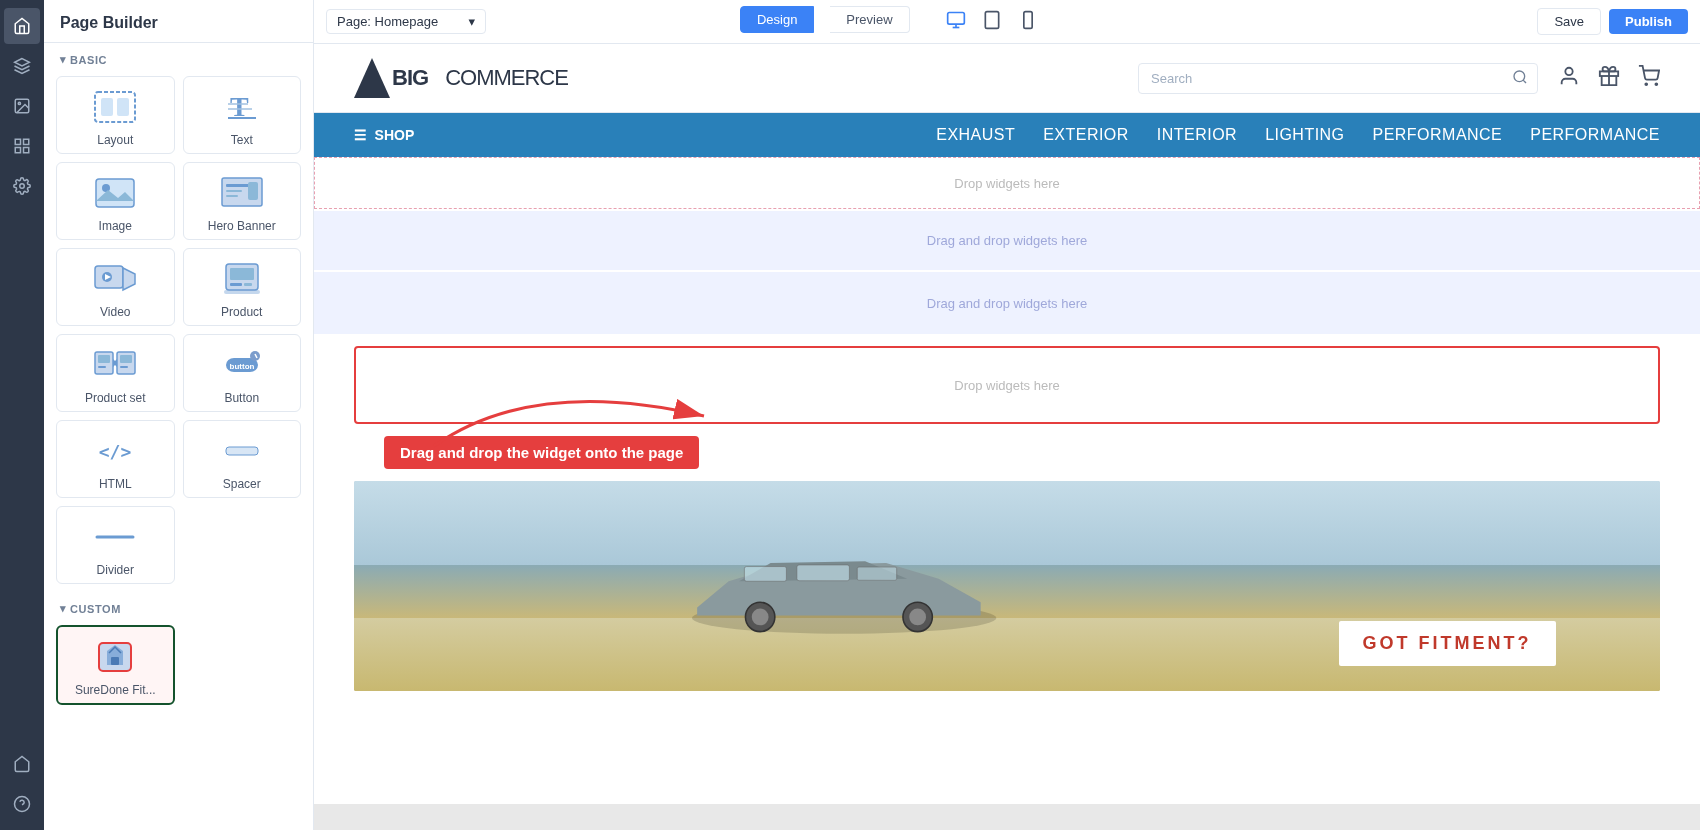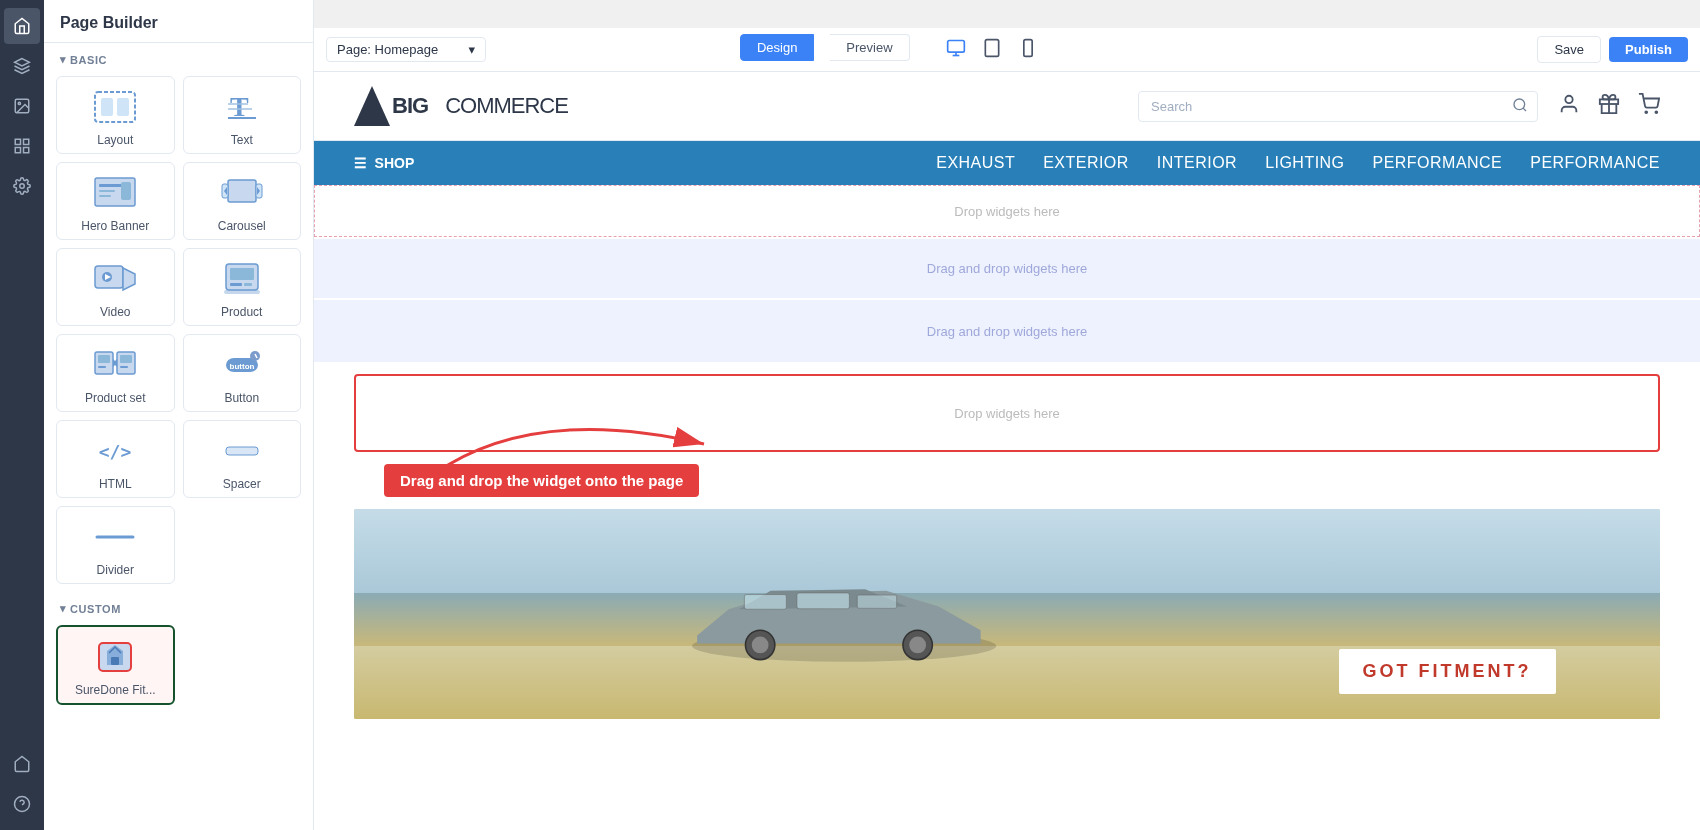--- a/index.html
+++ b/index.html
@@ -91,21 +91,21 @@
       align-items: center;
       justify-content: center;
     }
     .widget-label {
       font-size: 12px;
       color: #4a5568;
       text-align: center;
     }
 
     
-    .main-area { flex: 1; display: flex; flex-direction: column; overflow: hidden; margin-top: 28px; }
+    .main-area { flex: 1; display: flex; flex-direction: column; overflow: hidden; }
 
     .top-bar {
       height: 44px;
       background: #fff;
       border-bottom: 1px solid #e2e8f0;
       display: flex;
       align-items: center;
       padding: 0 12px;
       gap: 12px;
       flex-shrink: 0;
@@ -360,46 +360,44 @@
         <svg width="44" height="34" viewBox="0 0 44 34">
           <text x="10" y="26" font-family="serif" font-size="28" font-weight="900" fill="#6b9bd2">T</text>
           <line x1="8" y1="28" x2="36" y2="28" stroke="#6b9bd2" stroke-width="2"></line>
           <line x1="8" y1="14" x2="28" y2="14" stroke="#a0c0e0" stroke-width="1.5"></line>
           <line x1="8" y1="19" x2="32" y2="19" stroke="#a0c0e0" stroke-width="1.5"></line>
         </svg>
       </div>
       <span class="widget-label">Text</span>
     </div>
 
+    <div class="widget-item" draggable="true">
+      <div class="widget-icon">
+        <svg width="44" height="34" viewBox="0 0 44 34">
+          <rect x="3" y="3" width="38" height="28" rx="3" fill="#d0e4f7" stroke="#6b9bd2" stroke-width="1.5"></rect>
+          <circle cx="13" cy="12" r="4" fill="#6b9bd2"></circle>
+          <path d="M3 25 L15 14 L25 22 L32 16 L41 25" fill="#8bb8d8" stroke="none"></path>
+        </svg>
+      </div>
+      <span class="widget-label">Image</span>
+    </div>
 
     <div class="widget-item" draggable="true">
       <div class="widget-icon">
         <svg width="44" height="34" viewBox="0 0 44 34">
           <rect x="2" y="2" width="40" height="28" rx="2" fill="#c8d8ee" stroke="#6b9bd2" stroke-width="1.5"></rect>
           <rect x="6" y="8" width="24" height="3" rx="1" fill="#6b9bd2"></rect>
           <rect x="6" y="14" width="16" height="2" rx="1" fill="#8bb8d8"></rect>
           <rect x="6" y="19" width="12" height="2" rx="1" fill="#8bb8d8"></rect>
           <rect x="28" y="6" width="10" height="18" rx="2" fill="#8bb8d8"></rect>
         </svg>
       </div>
       <span class="widget-label">Hero Banner</span>
     </div>
 
-    <div class="widget-item" draggable="true">
-      <div class="widget-icon">
-        <svg width="44" height="34" viewBox="0 0 44 34">
-          <rect x="8" y="4" width="28" height="22" rx="2" fill="#c8d8ee" stroke="#6b9bd2" stroke-width="1.5"></rect>
-          <rect x="2" y="8" width="6" height="14" rx="2" fill="#d0e4f7" stroke="#6b9bd2" stroke-width="1"></rect>
-          <rect x="36" y="8" width="6" height="14" rx="2" fill="#d0e4f7" stroke="#6b9bd2" stroke-width="1"></rect>
-          <polygon points="4,15 7,11 7,19" fill="#6b9bd2"></polygon>
-          <polygon points="40,15 37,11 37,19" fill="#6b9bd2"></polygon>
-        </svg>
-      </div>
-      <span class="widget-label">Carousel</span>
-    </div>
 
     <div class="widget-item" draggable="true">
       <div class="widget-icon">
         <svg width="44" height="34" viewBox="0 0 44 34">
           <rect x="2" y="4" width="28" height="22" rx="3" fill="#c8d8ee" stroke="#6b9bd2" stroke-width="1.5"></rect>
           <polygon points="30,6 42,12 42,22 30,28" fill="#c8d8ee" stroke="#6b9bd2" stroke-width="1.5"></polygon>
           <circle cx="14" cy="15" r="5" fill="#6b9bd2"></circle>
           <polygon points="12,12 12,18 18,15" fill="white"></polygon>
         </svg>
       </div>

